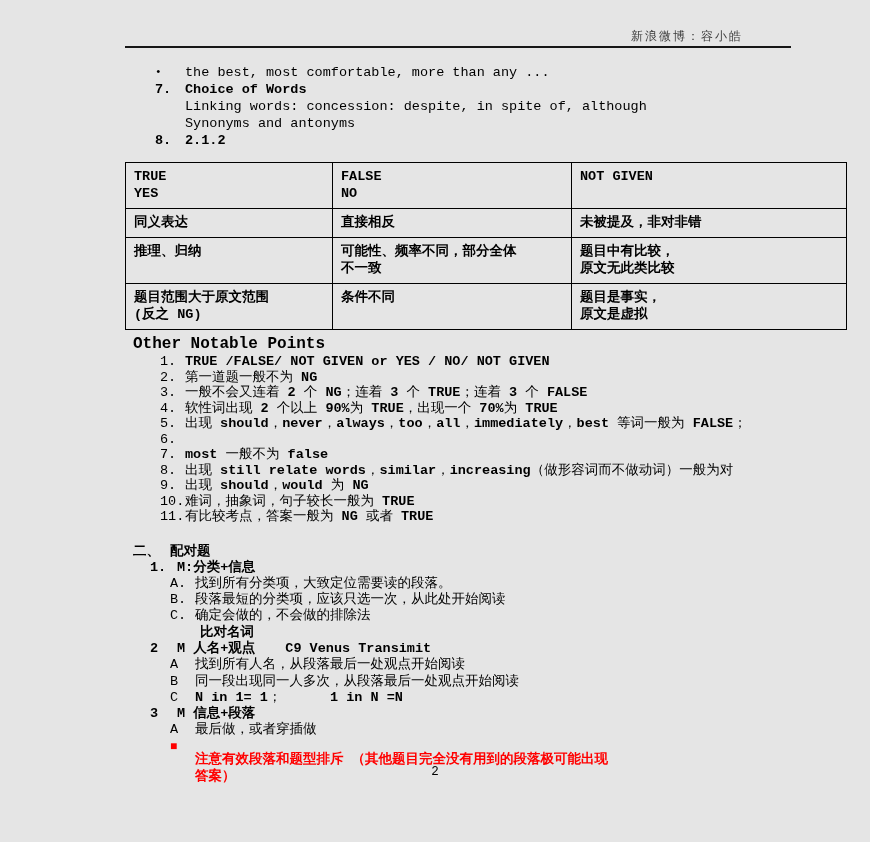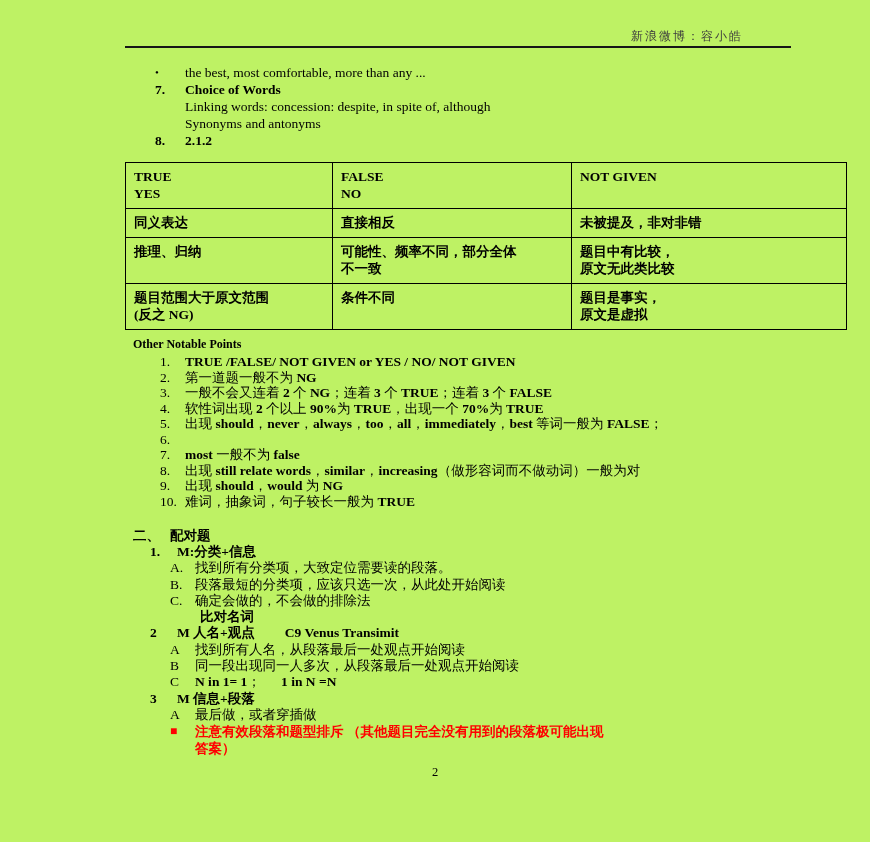--- a/index.html
+++ b/index.html
@@ -1,21 +1,21 @@
 <!DOCTYPE html>
 <html><head>
 <meta charset="utf-8">
 <style>
   html,body{margin:0;padding:0;background:#ffffff;}
   .page{
     position:relative;
     width:870px;height:842px;
-    background:#bef264;
+    background:#e5e5e5;
     color:#000;
-    font-family:Liberation Serif, serif;
+    font-family:Liberation Mono, monospace;
     overflow:hidden;
   }
   .b{font-weight:bold;}
   .header-credit{
     position:absolute;top:28px;right:127px;
     font-size:12px;color:#3d3d3d;letter-spacing:2px;
   }
   .header-rule{
     position:absolute;top:46px;left:125px;width:666px;
     border-top:2px solid #161616;
@@ -30,37 +30,37 @@
   table.tfng{border-collapse:collapse;margin-top:13px;table-layout:fixed;width:670px;}
   table.tfng td{
     border:1.6px solid #000;
     font-weight:bold;font-size:13.5px;line-height:17px;
     padding:5px 8px 6px 8px;vertical-align:top;white-space:pre-line;
   }
   td.vbottom{vertical-align:bottom;}
   .c1{width:190px;}.c2{width:222px;}.c3{width:258px;}
   tr.r0{height:37px;}tr.r1{height:28px;}tr.r2{height:43px;}tr.r3{height:41px;}
   
-  .notable-title{font-weight:bold;font-size:12px;margin:6px 0 2px 8px;line-height:16px;}
+  .notable-title{font-weight:bold;font-size:16px;margin:6px 0 2px 8px;line-height:16px;}
   .nrow{padding-left:35px;line-height:15.5px;}
   .nrow .marker{flex:0 0 25px;}
   
   .sec2{margin-top:18px;}
   .headrow{padding-left:8px;font-weight:bold;}
   .headrow .marker{flex:0 0 37px;}
   .titlerow{padding-left:25px;font-weight:bold;line-height:16.3px;}
   .titlerow .marker{flex:0 0 27px;}
   .title-extra{margin-left:30px;}
   .subrow{padding-left:45px;line-height:16.3px;}
   .subrow .marker{flex:0 0 25px;}
   .subrow .pre{white-space:pre-wrap;}
   .noterow{padding-left:75px;font-weight:bold;line-height:16.3px;text-align:right;}
   .warnrow{padding-left:45px;color:#ff0000;font-weight:bold;line-height:17px;}
   .warnrow .marker{flex:0 0 25px;font-size:12px;}
-  .warnrow .warn-text{white-space:pre-line;width:505px;}
+  .warnrow .warn-text{white-space:pre-line;width:505px;margin-top:12px;}
   .footer{
     position:absolute;top:765px;left:0;width:870px;
     text-align:center;font-size:12.5px;
   }
 </style>
 </head>
 <body>
 
 <div class="page">
 
@@ -155,20 +155,24 @@
           <span><span>出现 </span><span class="b">still  relate  words</span><span>，</span><span class="b">similar</span><span>，</span><span class="b">increasing</span><span>（做形容词而不做动词）一般为对</span></span>
         </div>
       <div class="row nrow">
           <span class="marker">9.</span>
           <span><span>出现 </span><span class="b">should</span><span>，</span><span class="b">would</span><span>  为 </span><span class="b">NG</span></span>
         </div>
       <div class="row nrow">
           <span class="marker">10.</span>
           <span><span>难词，抽象词，句子较长一般为 </span><span class="b">TRUE</span></span>
         </div>
+      <div class="row nrow">
+          <span class="marker">11.</span>
+          <span><span>有比较考点，答案一般为 </span><span class="b">NG</span><span> 或者 </span><span class="b">TRUE</span></span>
+        </div>
     </div>
 
     <div class="sec2">
       <div class="row headrow">
         <span class="marker">二、</span>
         <span>配对题</span>
       </div>
 
       <div class="row titlerow">
         <span class="marker">1.</span>

